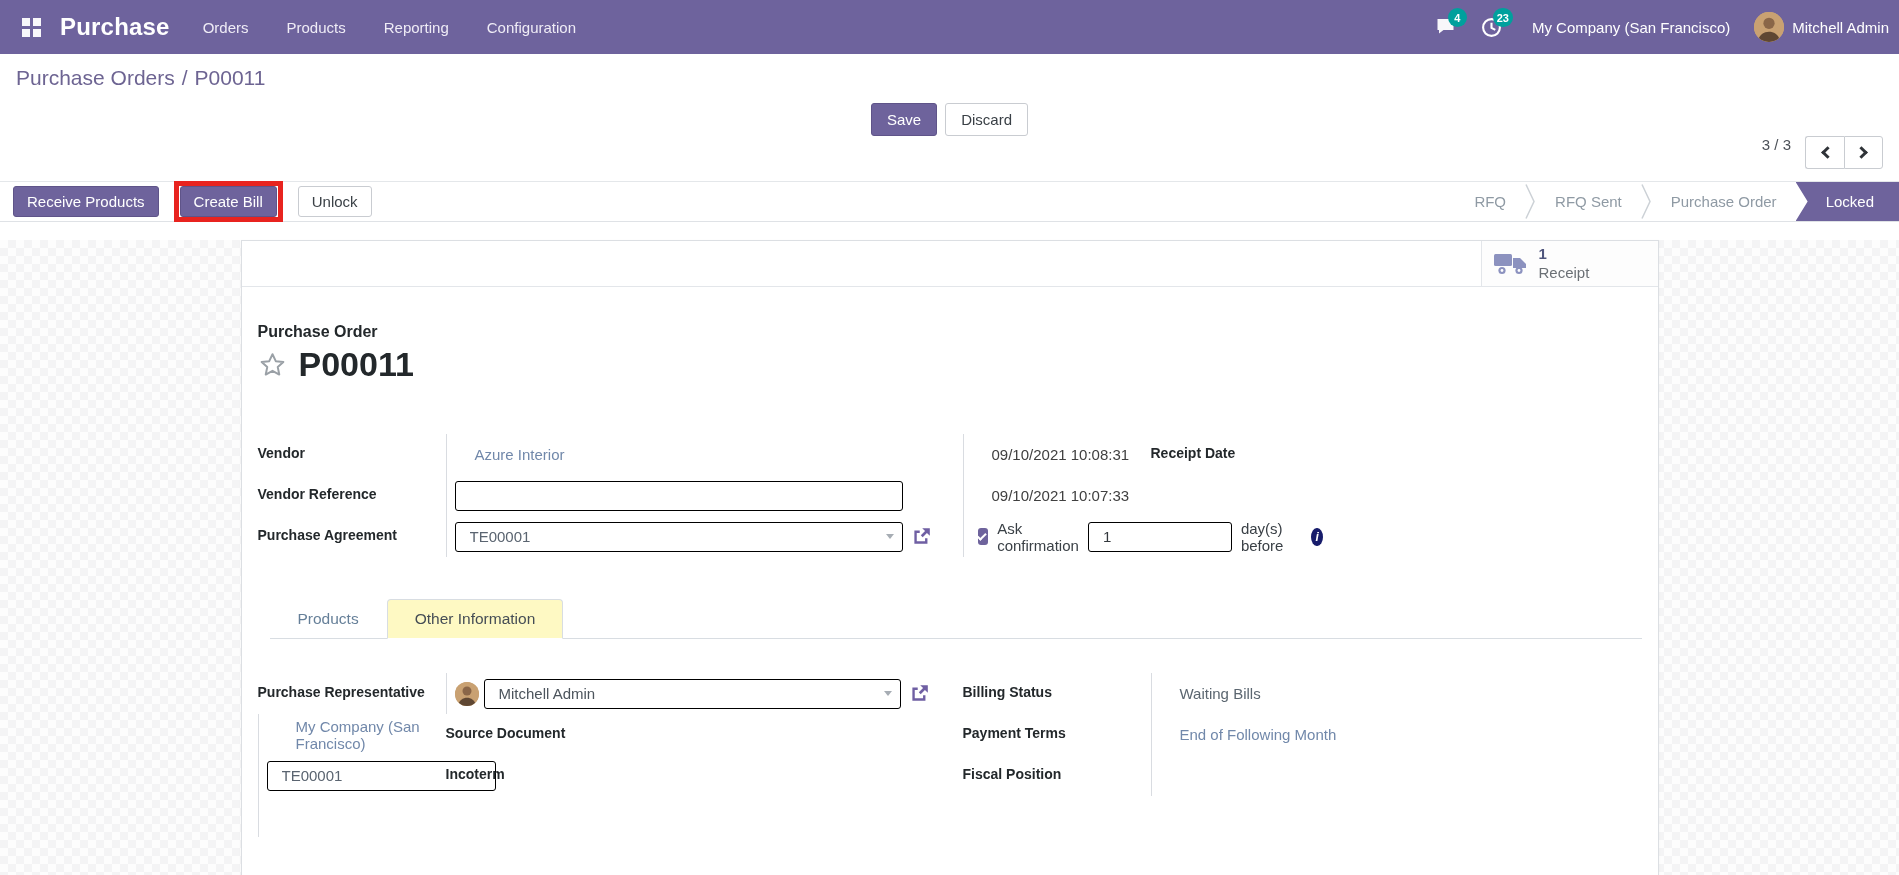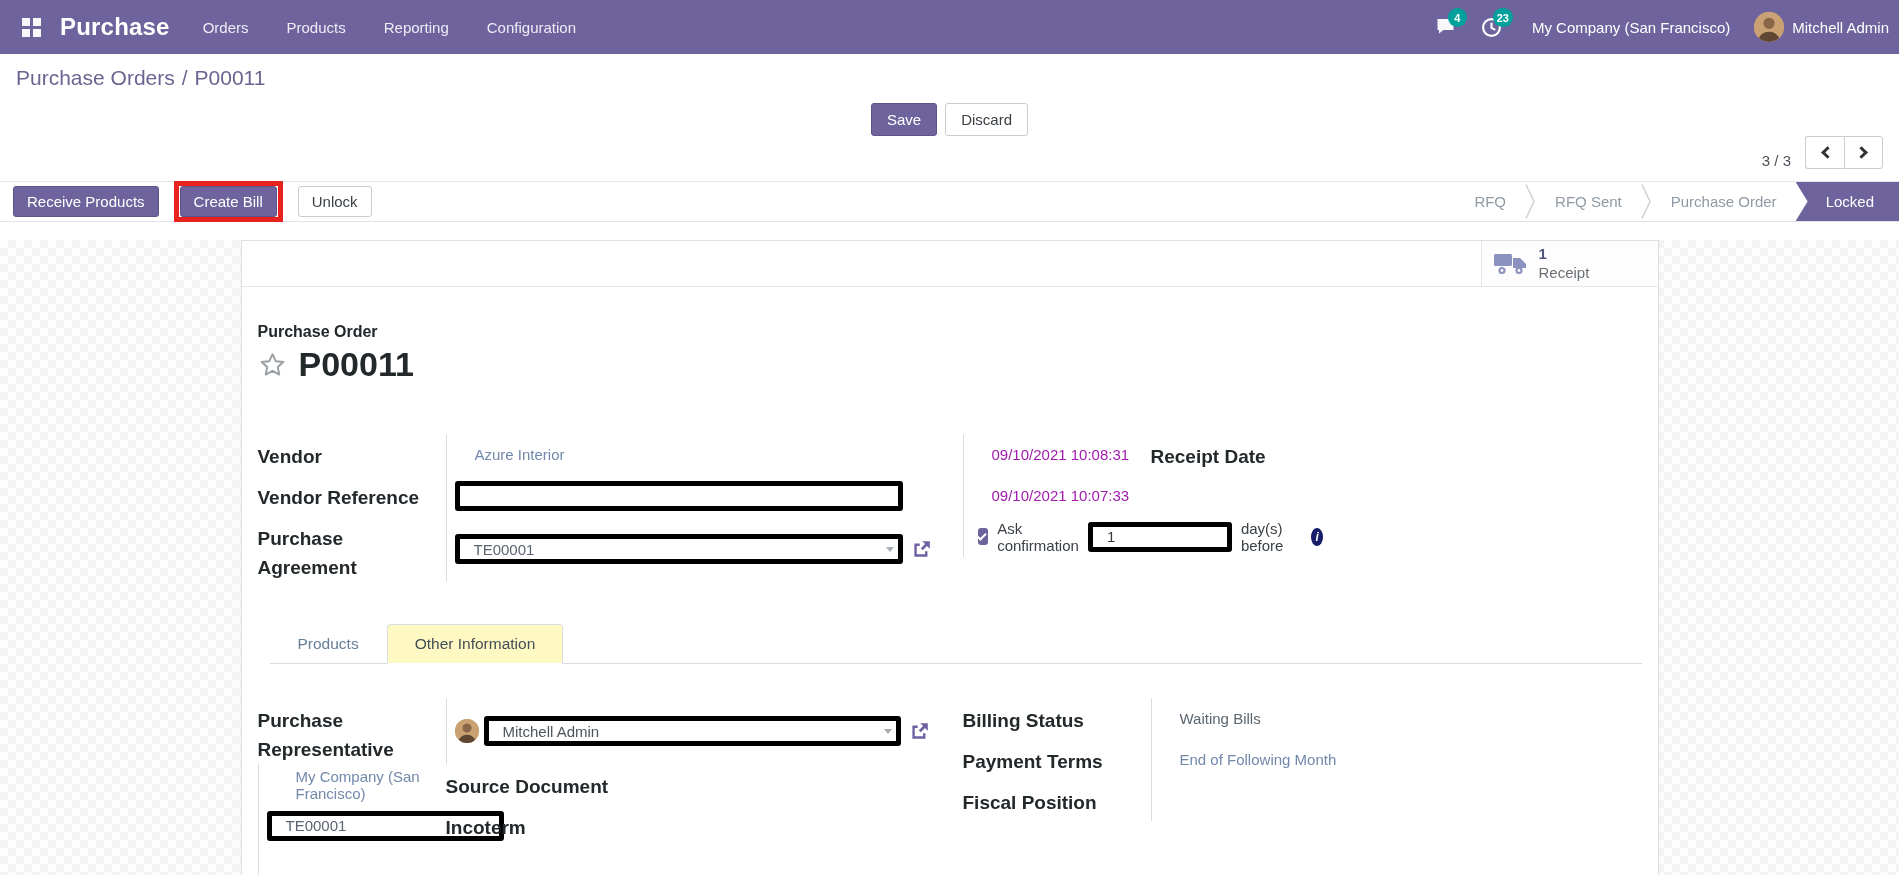--- a/index.html
+++ b/index.html
@@ -24,21 +24,21 @@
 
   
   .control-panel { background:#fff; padding:12px 16px 12px 16px; }
   .breadcrumb { font-size:21px; color:#6d6492; }
   .breadcrumb .bc-link { cursor:pointer; }
   .breadcrumb .bc-sep { margin:0 7px; color:#6d6492; }
   .cp-row { display:flex; align-items:center; margin-top:13px;flex-direction:column; }
   .btn { display:inline-flex; align-items:center; justify-content:center; height:33px; padding:0 15px; font-size:15px; border-radius:3px; border:1px solid transparent; cursor:pointer; font-family:inherit; background:#fff; }
   .btn-primary { background:var(--primary,#6e639c); border-color:#5f5489; color:#fff; }
   .btn-secondary { background:#fff; border-color:#c9ccd1; color:#3a4046; }
-  .cp-right { margin-left:auto; display:flex; align-items:flex-end; gap:14px; }
+  .cp-right { margin-left:auto; display:flex; align-items:flex-start; gap:14px; }
   .pager-value { font-size:15px; color:#4c5158; }
   .pager-btns { display:flex; }
   .pager-btn { width:39px; height:33px; background:#fff; border:1px solid #c9ccd1; display:flex; align-items:center; justify-content:center; cursor:pointer; }
   .pager-btn:first-child { border-radius:3px 0 0 3px; border-right:none; }
   .pager-btn:last-child { border-radius:0 3px 3px 0; }
   .chev { width:9px; height:9px; border-top:3px solid #2f3338; border-right:3px solid #2f3338; display:block; }
   .chev-left { transform:rotate(-135deg); margin-left:4px; }
   .chev-right { transform:rotate(45deg); margin-right:4px; }
 
   
@@ -67,25 +67,25 @@
 
   .sheet-body { padding:0 16px; }
   .title-block { margin-top:36px; }
   .doc-type { font-size:16px; font-weight:700; color:#23282b; }
   .title-row { display:flex; align-items:center; gap:12px; margin-top:4px; }
   .doc-name { font-size:34px; font-weight:700; color:#23282b; }
   .star { display:flex; cursor:pointer; }
 
   .group-grid { display:grid; grid-template-columns:1fr 1fr; column-gap:26px; margin-top:50px; align-items:start; }
   .fgroup { display:grid; grid-template-columns:188px 1fr; }
-  .flabel { font-size:19px; font-weight:700; color:#23282b; padding:9px 12px 0 0; line-height:1.5; }
+  .flabel { font-size:14px; font-weight:700; color:#23282b; padding:9px 12px 0 0; line-height:1.5; }
   .fval { border-left:1px solid #d9dce1; min-height:41px; display:flex; align-items:center; padding-left:8px; }
-  .ro-text { font-size:15px; color:#a21caf; padding-left:20px; }
+  .ro-text { font-size:15px; color:#404040; padding-left:20px; }
   .link-muted { font-size:15px; color:var(--muted_link,#7188aa); padding-left:20px; cursor:pointer; }
-  .o-input { height:30px; border:5px solid #000000; border-radius:3px; font-family:inherit; font-size:15px; color:#5a6470; padding:0 14px; outline:none; }
+  .o-input { height:30px; border:1px solid #000000; border-radius:3px; font-family:inherit; font-size:15px; color:#5a6470; padding:0 14px; outline:none; }
   .w-lg { width:448px; }
   .m2o { position:relative; display:inline-flex; align-items:center; }
   .m2o .o-input { padding-right:26px; }
   .m2o-caret { position:absolute; right:9px; width:0; height:0; border-left:4px solid transparent; border-right:4px solid transparent; border-top:5px solid #a7adb4; pointer-events:none; }
   .ext-link { margin-left:9px; display:flex; cursor:pointer; }
   .field-avatar { width:24px; height:24px; border-radius:50%; overflow:hidden; margin-right:5px; flex:0 0 auto; background:#caa77a; }
 
   .ask-row { display:flex; align-items:center; gap:9px; }
   .checkbox { width:17px; height:17px; border-radius:3px; background:var(--primary,#6e639c); display:flex; align-items:center; justify-content:center; cursor:pointer; }
   .checkbox i { width:9px; height:5px; border-left:2px solid #fff; border-bottom:2px solid #fff; transform:rotate(-45deg) translate(0,-1px); display:block; }

